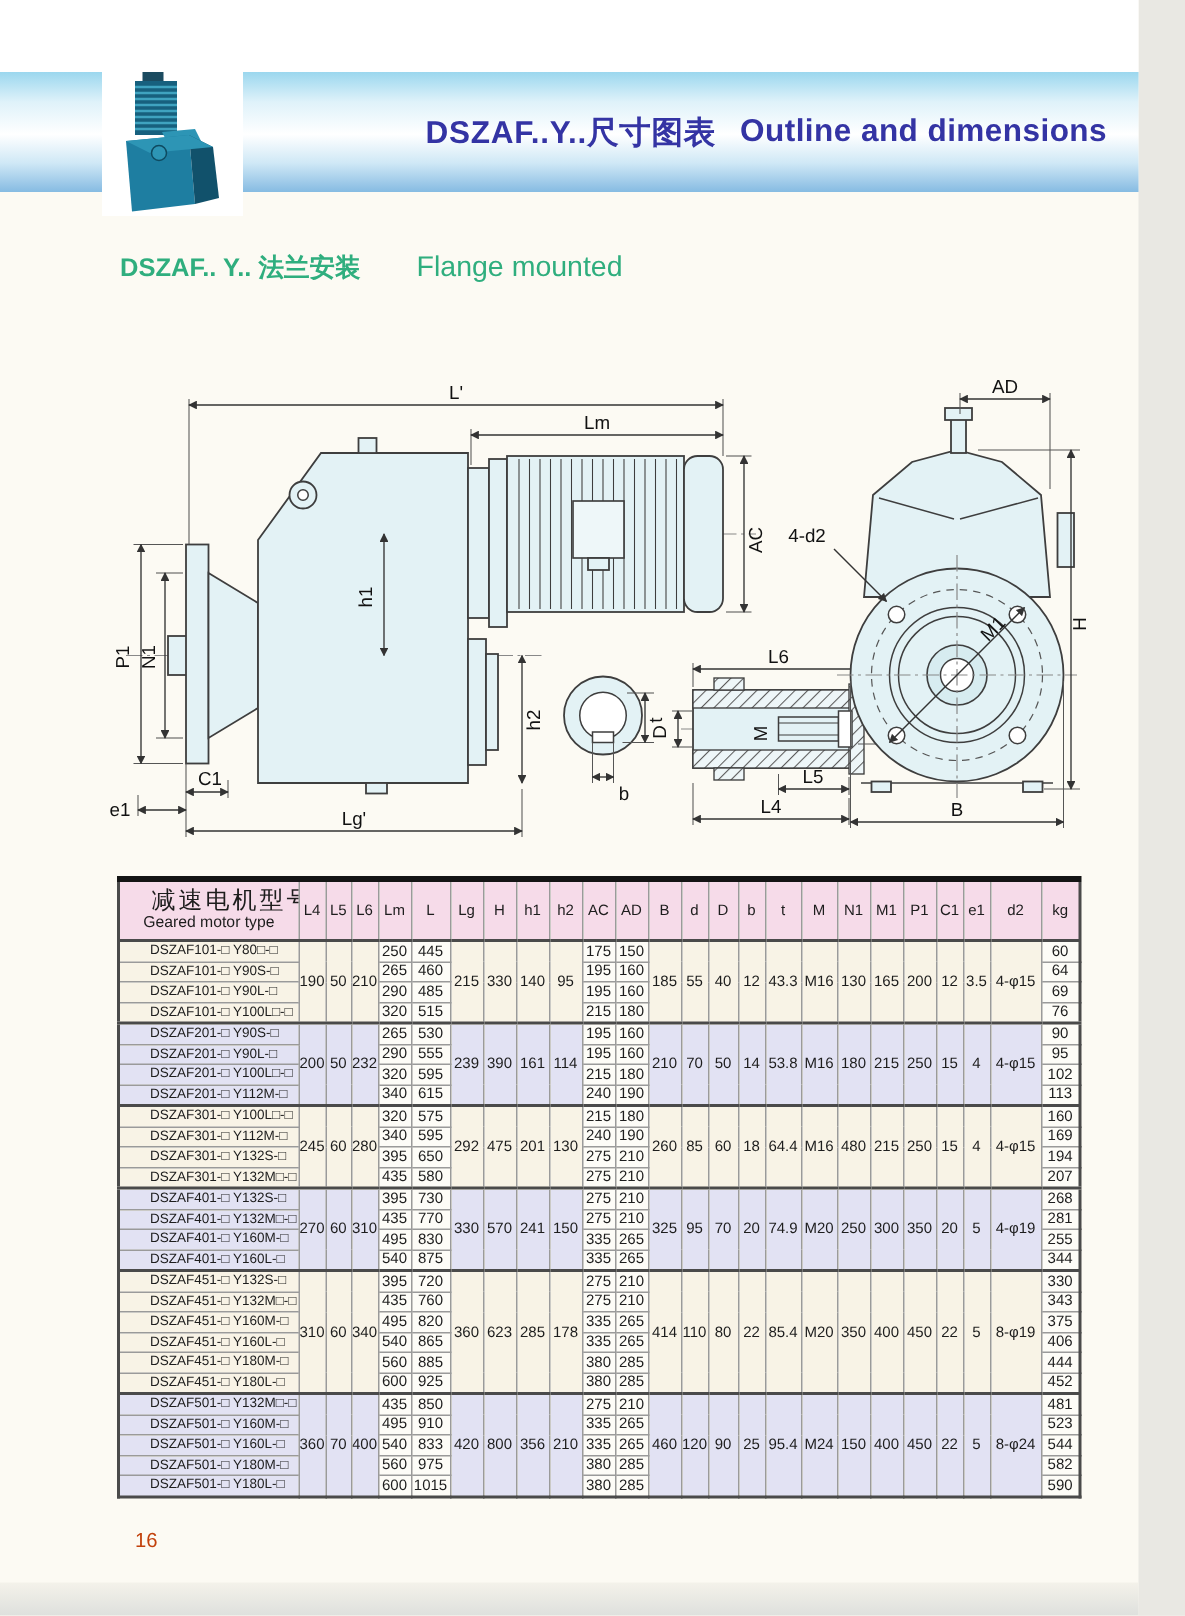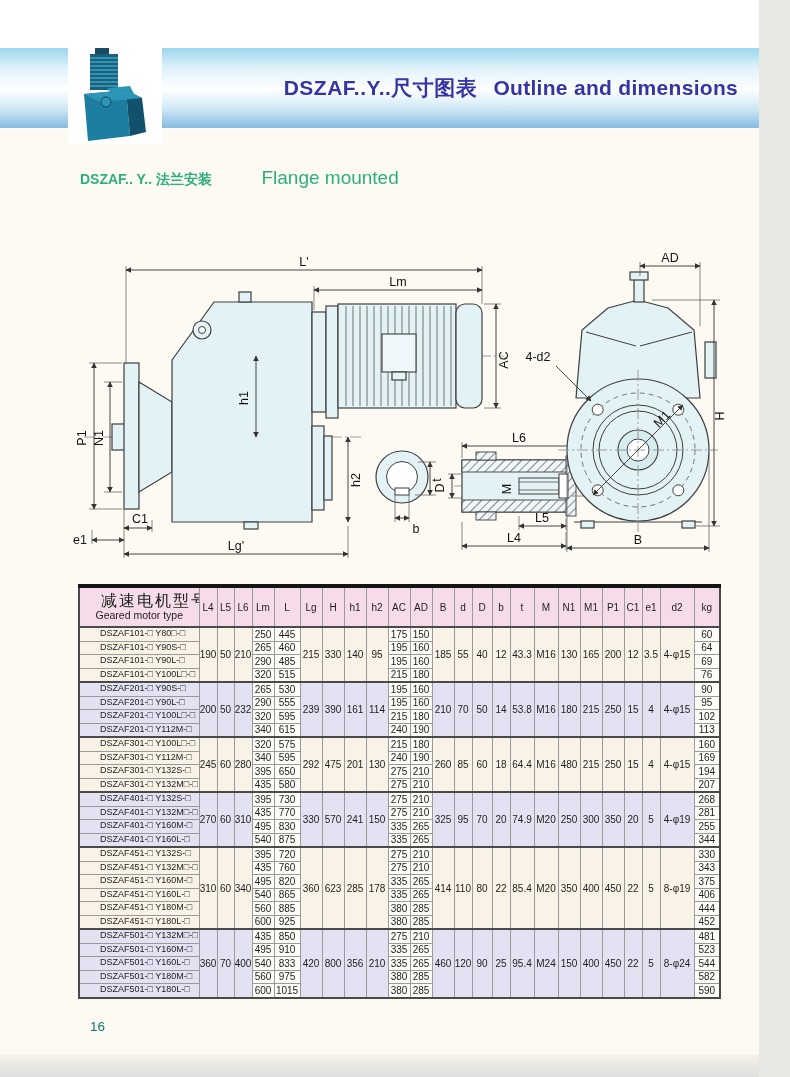--- a/index.html
+++ b/index.html
@@ -6,37 +6,37 @@
   .page{position:relative;width:759px;height:1077px;background:#fcfaf3;overflow:hidden;
         font-family:"Liberation Sans",sans-serif;}
   .top-white{position:absolute;left:0;top:0;width:790px;height:48px;background:#ffffff;}
   .band{position:absolute;left:0;top:48px;width:790px;height:80px;
         background:linear-gradient(180deg,#9bd7ee 0%,#dff2fa 25%,#ffffff 52%,#cfe8f6 76%,#86bbe2 100%);
         display:flex;align-items:center;justify-content:flex-end;padding-right:52px;box-sizing:border-box;}
   .band .t-zh{font-size:21px;font-weight:bold;color:#3434a4;letter-spacing:.5px;}
   .band .t-en{font-size:21px;font-weight:bold;color:#3434a4;margin-left:16px;letter-spacing:.3px;}
   .logo-box{position:absolute;left:68px;top:44px;width:94px;height:100px;background:#ffffff;}
   .subtitle{position:absolute;left:80px;top:167px;}
-  .subtitle .s-zh{font-size:14px;color:#2fae7e;font-weight:bold;}
-  .subtitle .s-en{font-size:19px;color:#2fae7e;margin-left:45px;}
+  .subtitle .s-zh{font-size:17px;color:#2fae7e;font-weight:bold;}
+  .subtitle .s-en{font-size:19px;color:#2fae7e;margin-left:33px;}
   .diagram{position:absolute;left:64px;top:230px;}
   .tablewrap{position:absolute;left:78px;top:584px;}
   table{border-collapse:collapse;table-layout:fixed;width:641px;
         border:2px solid #4a4a4a;border-top:4px solid #141414;}
   th,td{border:1px solid #9a9a9a;text-align:center;font-size:10px;color:#1d1d1d;
         padding:0;height:12.5px;line-height:1.1;white-space:nowrap;overflow:hidden;}
   th{background:#f6dbe9;font-weight:normal;height:38px;}
   th.typeh .cn{font-size:16px;letter-spacing:2px;margin-left:21px;}
   th.typeh .en{font-size:10.5px;}
   td{background:#fdfcf7;}
   td.type{text-align:left;padding-left:20px;font-size:9px;}
   tr.cream td.type,tr.cream td.sh{background:#f8f3e6;}
   tr.lav td.type,tr.lav td.sh{background:#e2e2f3;}
   tr.gs td{border-top:2px solid #4a4a4a;}
-  .pagenum{position:absolute;left:90px;top:1019px;font-size:13.5px;color:#0f766e;}
+  .pagenum{position:absolute;left:90px;top:1019px;font-size:13.5px;color:#c2410c;}
   .footer-strip{position:absolute;left:0;bottom:0;width:790px;height:22px;
         background:linear-gradient(180deg,#f4f2ea,#dee0dd);}
   
   .bd{fill:#e3f2f5;stroke:#3e3e3e;stroke-width:1.2;}
   .wt{fill:#ffffff;stroke:#3e3e3e;stroke-width:1;}
   .ln{stroke:#3e3e3e;stroke-width:1;fill:none;}
   .fin{stroke:#3e3e3e;stroke-width:.7;fill:none;}
   .dim{stroke:#333;stroke-width:.9;fill:none;}
   .ext{stroke:#555;stroke-width:.7;fill:none;}
   .cl{stroke:#888;stroke-width:.8;fill:none;stroke-dasharray:11 3 2 3;}

